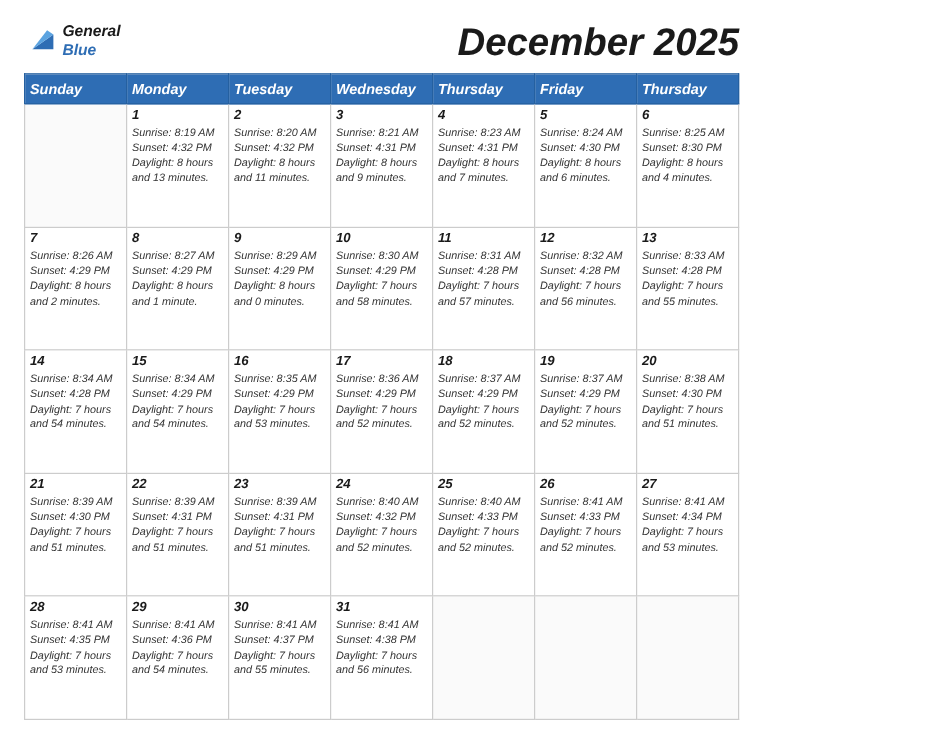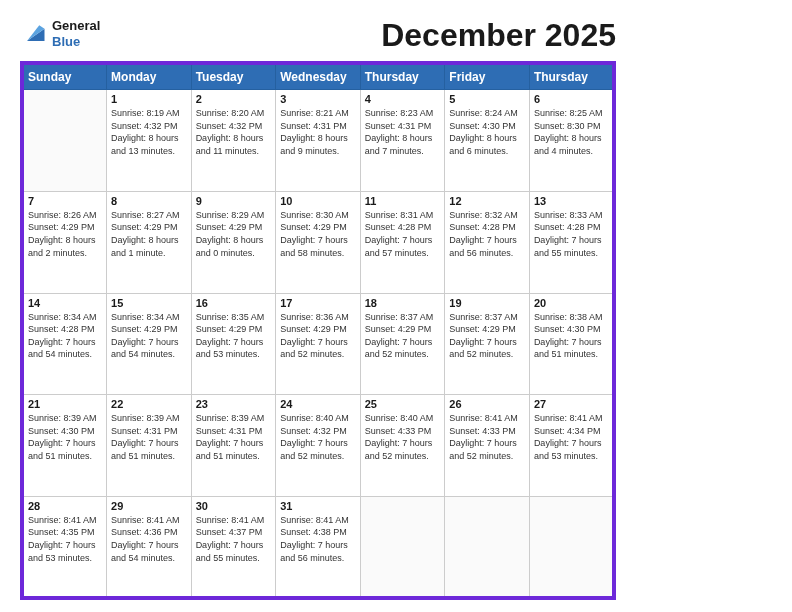--- a/index.html
+++ b/index.html
@@ -9,20 +9,21 @@
       width: 792px;
       height: 612px;
       overflow: hidden;
     }
     .page {
       width: 636px;
       height: 612px;
       padding: 18px 20px 12px 20px;
       display: flex;
       flex-direction: column;
+      font-style: italic;
     }
     .header {
       display: flex;
       justify-content: space-between;
       align-items: flex-start;
       margin-bottom: 8px;
     }
     .logo {
       display: flex;
       align-items: center;
@@ -48,21 +49,21 @@
       color: #1a1a1a;
       line-height: 1.1;
     }
     .subtitle {
       font-size: 13px;
       color: #333;
       margin-top: 2px;
     }
     .calendar {
       flex: 1;
-      border: 4px solid #6d28d9;
+      border: 1px solid #6d28d9;
       border-collapse: collapse;
       width: 100%;
       table-layout: fixed;
     }
     .calendar th {
       background: #2e6db4;
       color: #fff;
       font-size: 12px;
       font-weight: bold;
       padding: 5px 4px;

